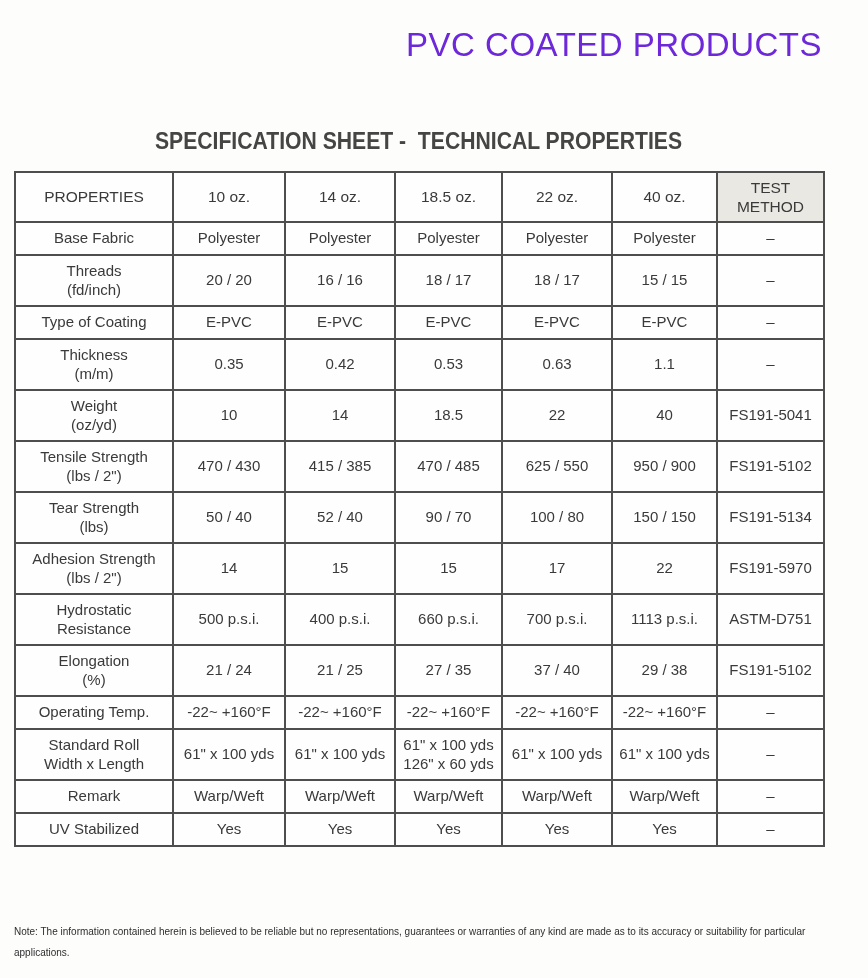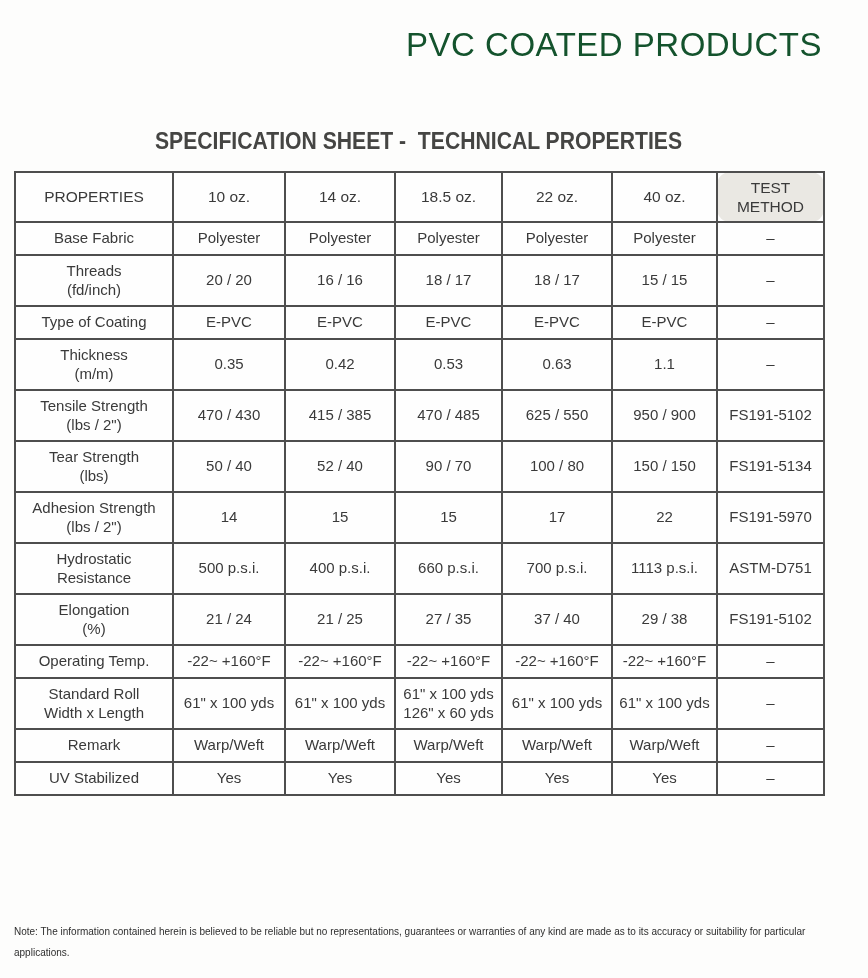--- a/index.html
+++ b/index.html
@@ -11,21 +11,21 @@
     font-family: "Liberation Sans", sans-serif;
     color: #3a3a3a;
     overflow: hidden;
   }
   .page-title {
     position: absolute;
     top: 26px; left: 0; right: 46px;
     text-align: right;
     font-size: 33px;
     letter-spacing: 0.5px;
-    color: #14532d;
+    color: #6d28d9;
     font-weight: normal;
     margin: 0;
   }
   .subtitle-wrap {
     position: absolute;
     top: 128px; left: 14px; width: 809px;
     display: flex; justify-content: center;
   }
   .subtitle {
     font-weight: bold;
@@ -54,21 +54,21 @@
     padding: 2px 2px;
     color: #3a3a3a;
   }
   .spec th { font-size: 15.5px; }
   tr.hdr   { height: 50px; padding-left: 48px; }
   tr.tall  { height: 51px; }
   tr.short { height: 33px; padding-left: 28px; }
   .c0 { width: 158px; } .c1 { width: 112px; } .c2 { width: 110px; }
   .c3 { width: 107px; } .c4 { width: 110px; } .c5 { width: 105px; }
   .c6 { width: 107px; }
-  .testbg { background: #eae8e3; border-radius: 13px; }
+  .testbg { background: #eae8e3; }
   .note {
     position: absolute;
     top: 912px; left: 14px; width: 828px;
     font-size: 10px;
     line-height: 2.05;
     color: #2e2e2e;
   }
 </style>
 </head>
 <body>
@@ -134,20 +134,30 @@
         <td>Thickness
 (m/m)</td>
         <td>0.35</td>
         <td>0.42</td>
         <td>0.53</td>
         <td>0.63</td>
         <td>1.1</td>
         <td>–</td>
       </tr>
       <tr class="tall">
+        <td>Weight
+(oz/yd)</td>
+        <td>10</td>
+        <td>14</td>
+        <td>18.5</td>
+        <td>22</td>
+        <td>40</td>
+        <td>FS191-5041</td>
+      </tr>
+      <tr class="tall">
         <td>Tensile Strength
 (lbs / 2")</td>
         <td>470 / 430</td>
         <td>415 / 385</td>
         <td>470 / 485</td>
         <td>625 / 550</td>
         <td>950 / 900</td>
         <td>FS191-5102</td>
       </tr>
       <tr class="tall">

